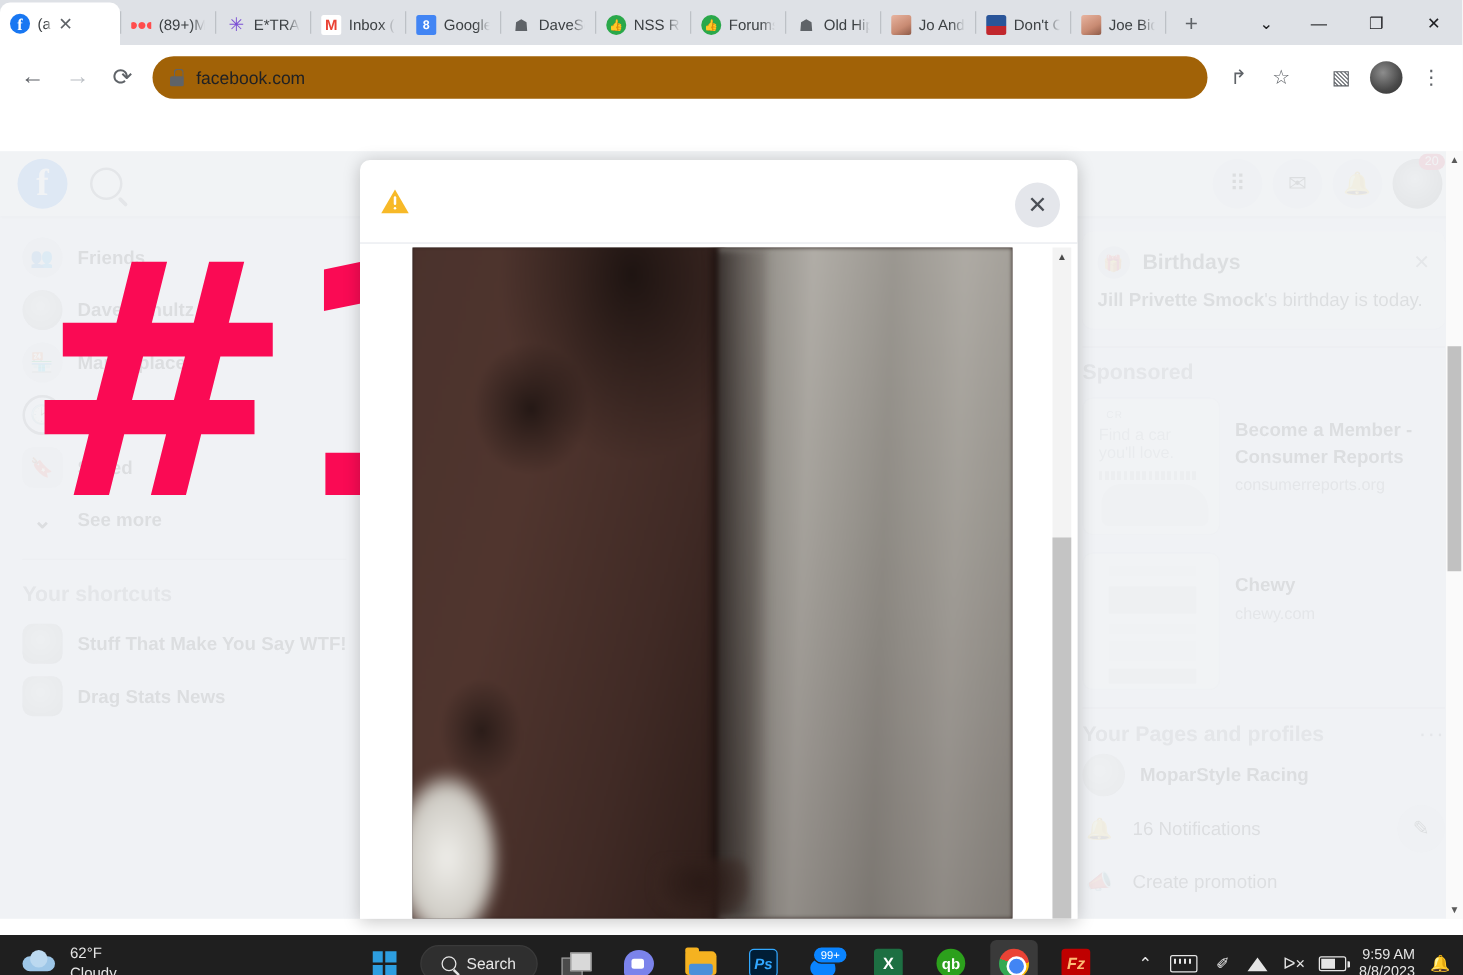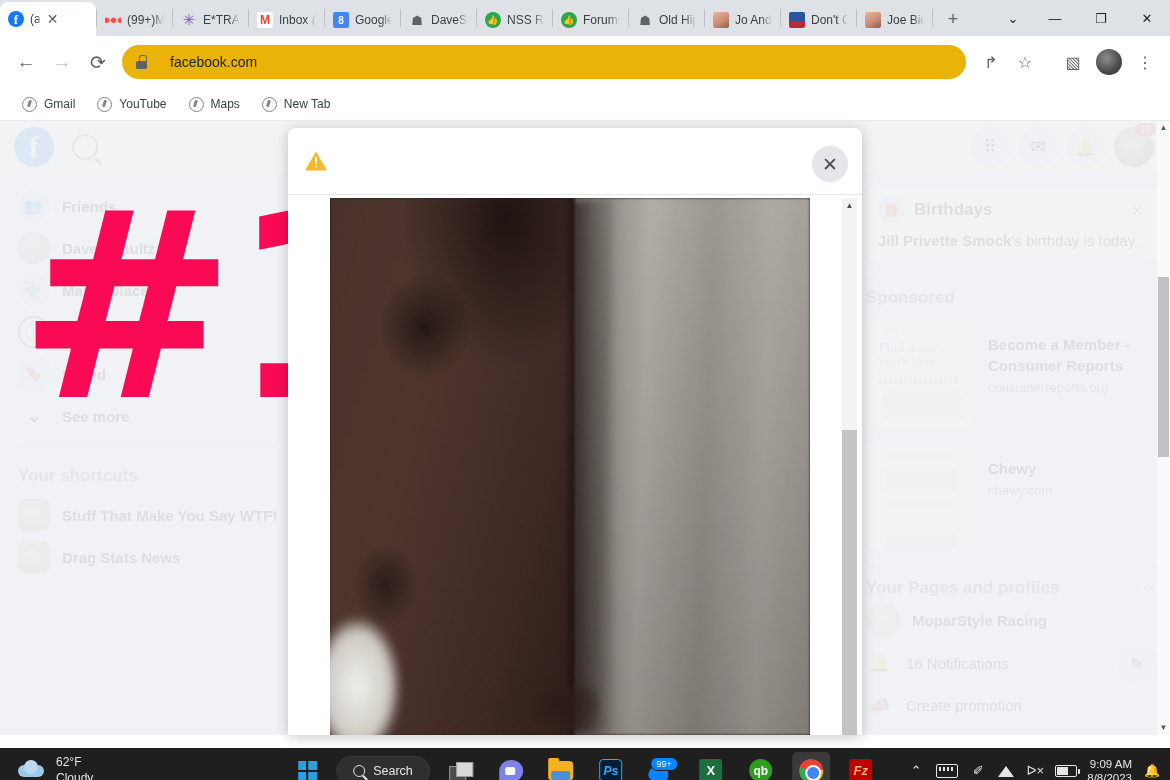--- a/index.html
+++ b/index.html
@@ -55,23 +55,23 @@
 
   
   .toolbar {
     position:absolute; left:0; top:36px; width:1170px; height:52px;
     background:#fff; display:flex; align-items:center; padding:0 8px;
   }
   .nav-btn { width:36px;height:36px;display:flex;align-items:center;justify-content:center;
              font-size:19px;color:#5f6368; flex:0 0 auto;}
   .nav-btn.dim { color:#bdc1c6; }
   .omnibox {
-    flex:1 1 auto; height:34px; background:#eab308; border-radius:17px;
+    flex:1 1 auto; height:34px; background:#a16207; border-radius:17px;
     display:flex; align-items:center; padding:0 14px; margin:0 8px 0 6px;
-    gap:23px; min-width:0;
+    gap:10px; min-width:0;
   }
   .omni-url { font-size:14px; color:#202124; }
   .lock-ico { width:11px;height:14px; position:relative; flex:0 0 auto;}
   .lock-ico::before{content:"";position:absolute;left:0;bottom:0;width:11px;height:8px;background:#5f6368;border-radius:1.5px;}
   .lock-ico::after{content:"";position:absolute;left:2.5px;top:0;width:6px;height:7px;border:1.8px solid #5f6368;border-bottom:none;border-radius:3px 3px 0 0;}
   .tb-icon { width:34px;height:34px;display:flex;align-items:center;justify-content:center;
              font-size:16px;color:#5f6368;flex:0 0 auto;}
   .avatar-btn { width:26px;height:26px;border-radius:50%;margin:0 6px;flex:0 0 auto;
     background:radial-gradient(circle at 40% 35%, #8d8d8d, #4a4a4a 60%, #2e2e2e);}
 
@@ -278,21 +278,21 @@
 
   <div class="tabstrip">
     <div class="tab active">
       <span class="favicon fav-fb"></span>
       <span class="tab-title">(a</span>
       <span class="tab-close">✕</span>
     </div>
     <div class="tab-sep"></div>
     <div class="tab inactive">
       <span class="favicon fav-dots">●●●</span>
-      <span class="tab-title">(99+)M</span>
+      <span class="tab-title">(89+)M</span>
     </div>
     <div class="tab-sep"></div>
     <div class="tab inactive">
       <span class="favicon fav-star">✳</span>
       <span class="tab-title">E*TRAD</span>
     </div>
     <div class="tab-sep"></div>
     <div class="tab inactive">
       <span class="favicon fav-gmail">M</span>
       <span class="tab-title">Inbox (</span>
@@ -356,38 +356,20 @@
       <span class="lock-ico"></span>
       <span class="omni-url" title="Search Google or type a URL">facebook.com</span>
     </div>
     <div class="tb-icon">↱</div>
     <div class="tb-icon">☆</div>
     <div class="tb-icon" style="margin-left:14px">▧</div>
     <div class="avatar-btn"></div>
     <div class="tb-icon">⋮</div>
   </div>
 
-  <div class="bookmarks">
-    <div class="bm">
-      <span class="bm-ico"></span>
-      <span>Gmail</span>
-    </div>
-    <div class="bm">
-      <span class="bm-ico"></span>
-      <span>YouTube</span>
-    </div>
-    <div class="bm">
-      <span class="bm-ico"></span>
-      <span>Maps</span>
-    </div>
-    <div class="bm">
-      <span class="bm-ico"></span>
-      <span>New Tab</span>
-    </div>
-  </div>
 
   <div class="page">
     <div class="fb-dim">
 
       <div class="fb-topbar">
         <div class="fb-logo">f</div>
         <div class="fb-search"></div>
         <div class="fb-nav-right">
           <div class="fb-circ">⠿</div>
           <div class="fb-circ">✉</div>
@@ -593,20 +575,20 @@
     <div class="tray">
       <span class="tray-ico">⌃</span>
       <span class="kbd"></span>
       <span class="tray-ico">✐</span>
       <span class="wifi"></span>
       <span class="tray-ico">ᐅ×</span>
       <span class="batt">
           <i></i>
         </span>
       <span class="tray-clock">
-        <span>9:09 AM</span><br>
+        <span>9:59 AM</span><br>
         <span>8/8/2023</span>
       </span>
       <span class="tray-ico">🔔</span>
     </div>
   </div>
 
 </div>
 
 </body></html>

